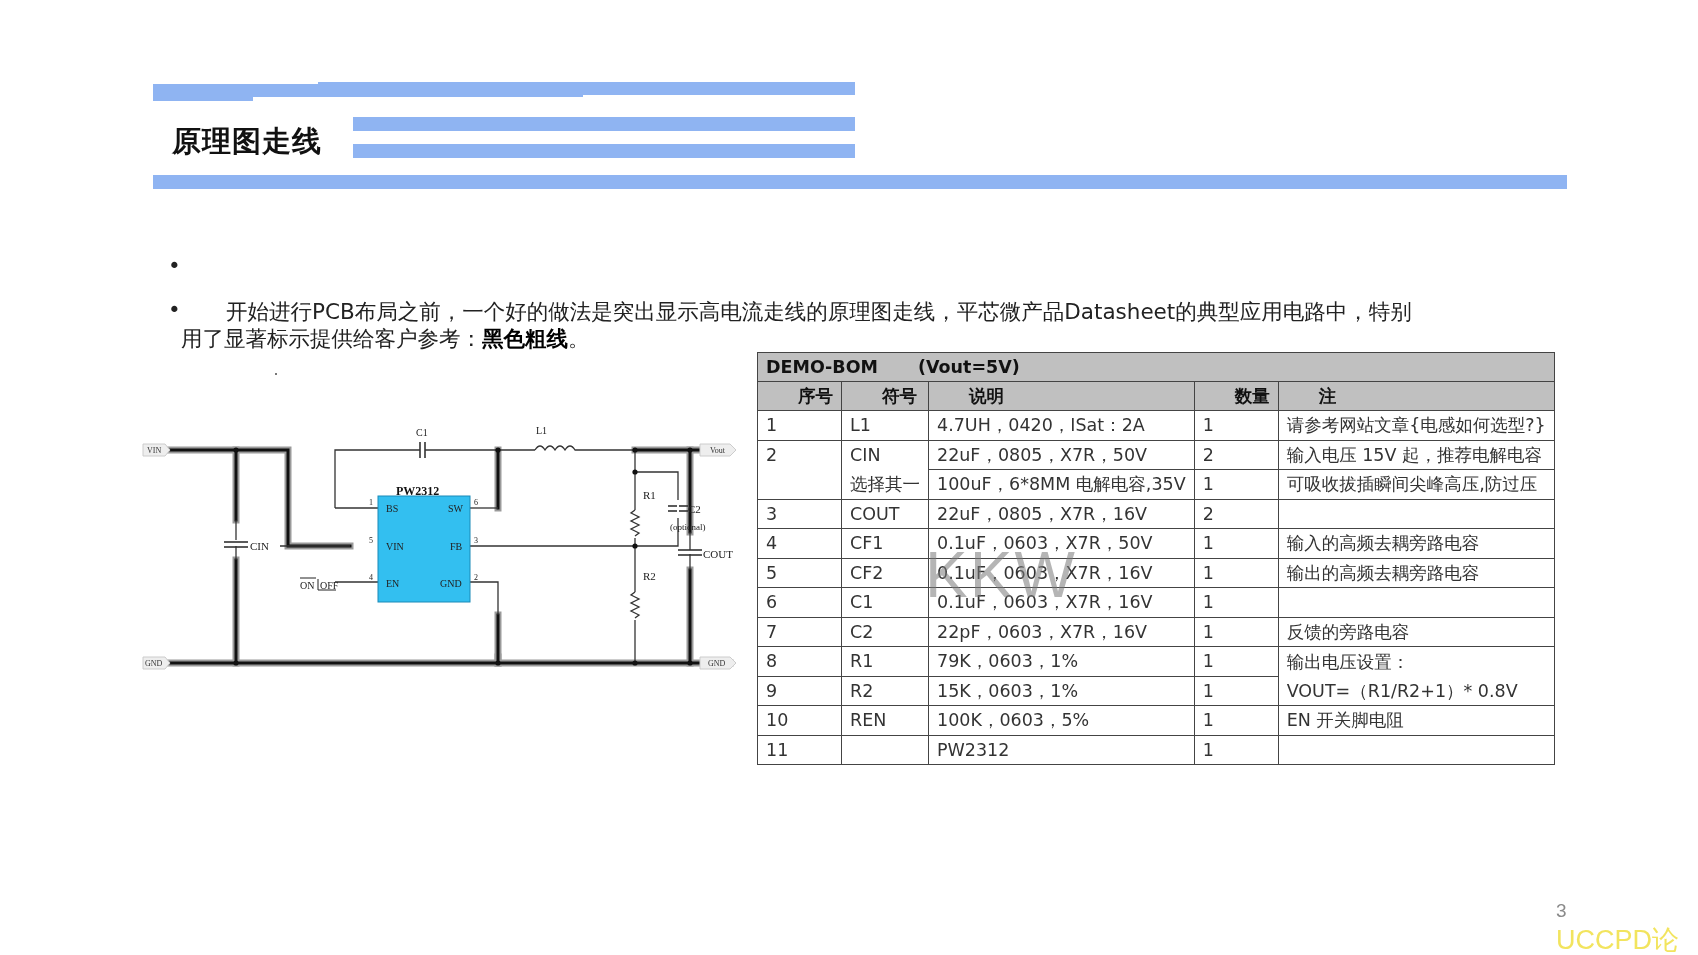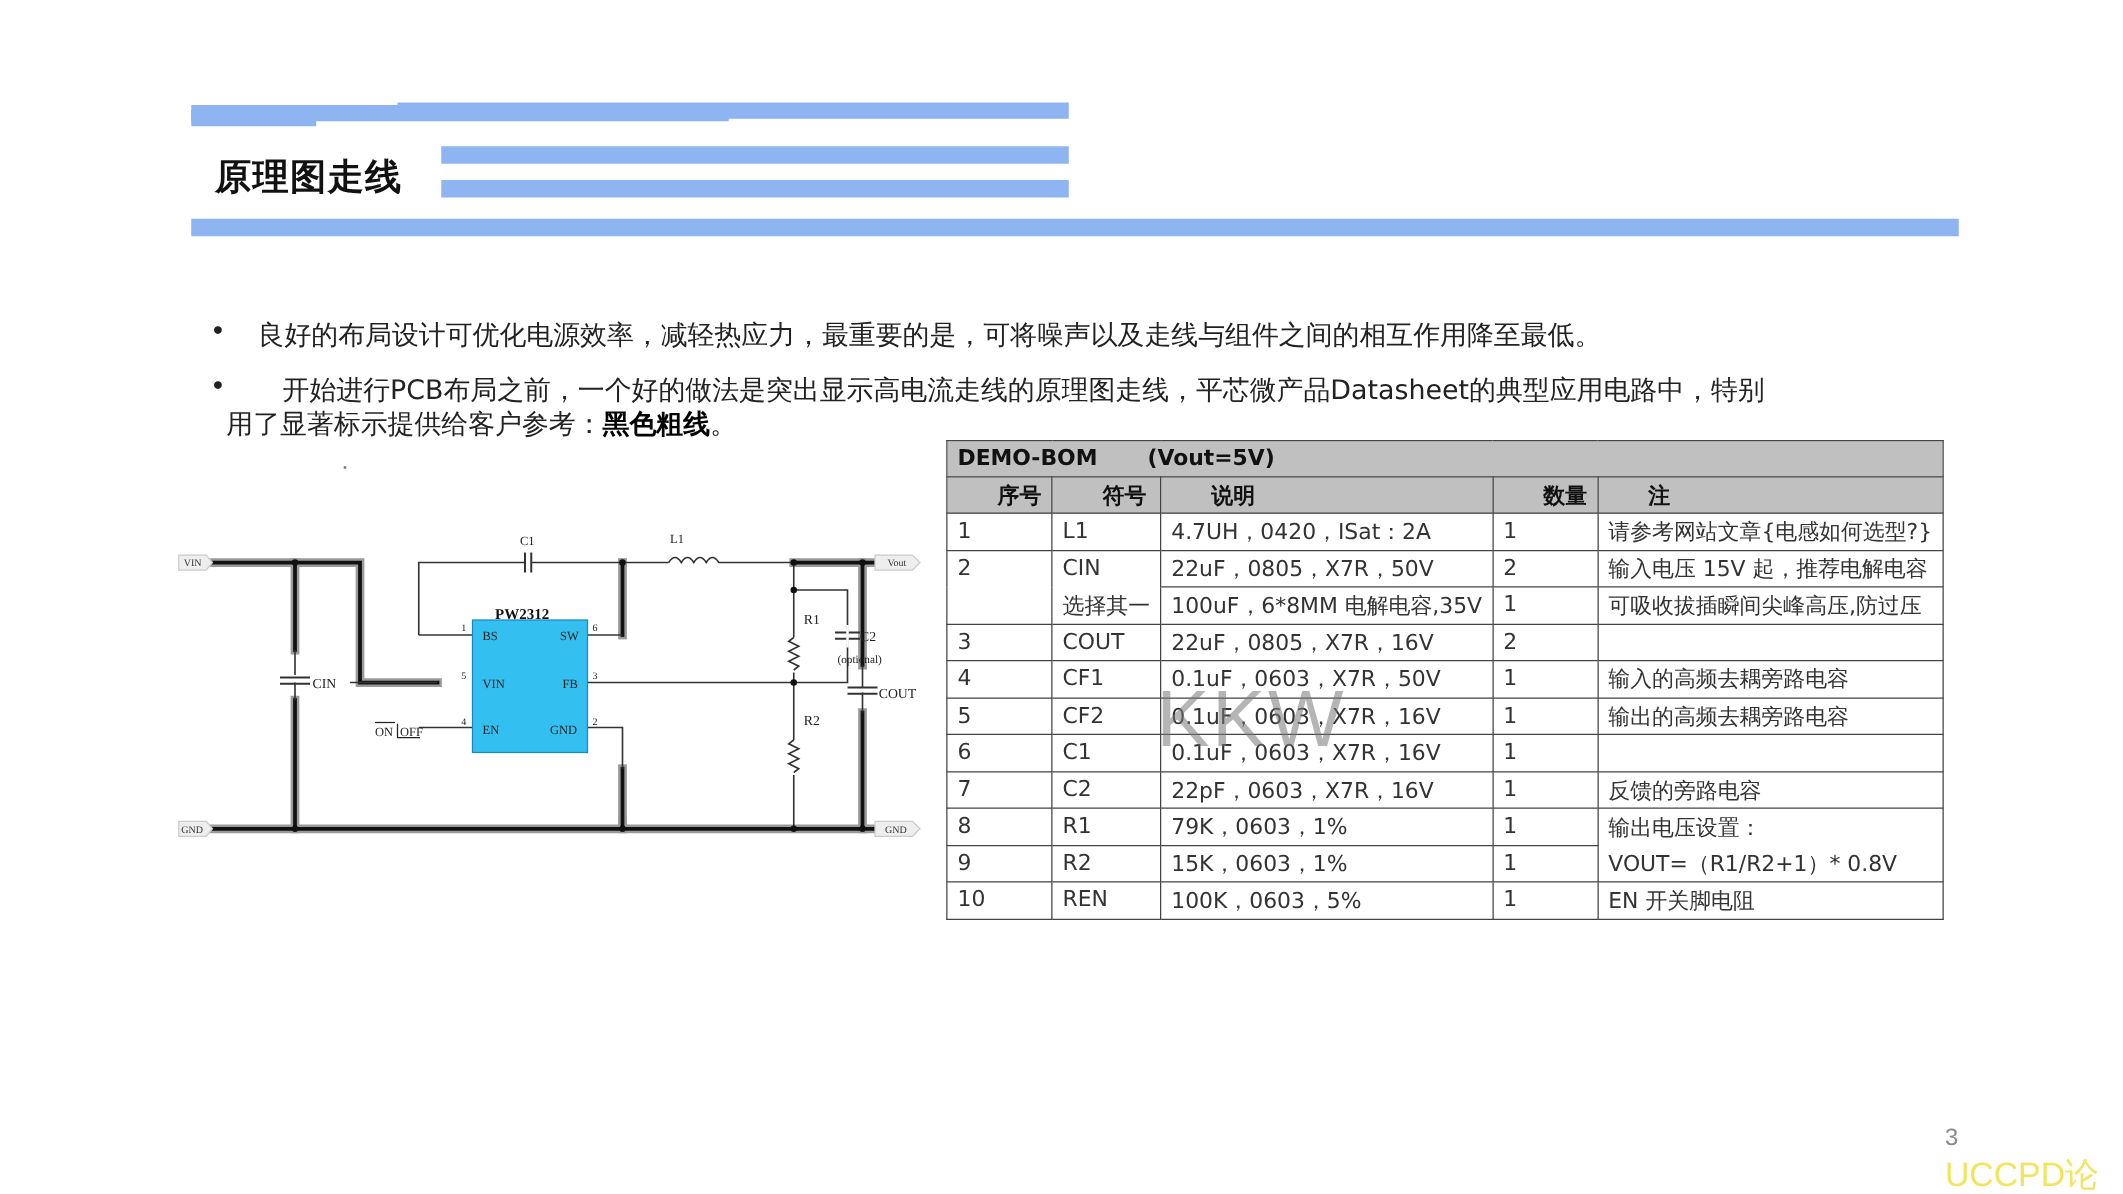--- a/index.html
+++ b/index.html
@@ -28,21 +28,20 @@
 <div class="bar" style="left:153px;top:84px;width:430px;height:13px;"></div>
 <div class="bar" style="left:318px;top:82px;width:537px;height:13px;"></div>
 <div class="bar" style="left:353px;top:117px;width:502px;height:14px;"></div>
 <div class="bar" style="left:353px;top:144px;width:502px;height:14px;"></div>
 <div class="bar" style="left:153px;top:175px;width:1414px;height:14px;"></div>
 
 <div class="title">原理图走线</div>
 
 <div class="bullet" style="left:168px;top:253px;">
   <span class="dot">•</span>
-  <span style="margin-left:38px;">良好的布局设计可优化电源效率，减轻热应力，最重要的是，可将噪声以及走线与组件之间的相互作用降至最低。</span>
 </div>
 <div class="bullet" style="left:168px;top:297px;">
   <span class="dot">•</span>
   <span style="margin-left:58px;">开始进行PCB布局之前，一个好的做法是突出显示高电流走线的原理图走线，平芯微产品Datasheet的典型应用电路中，特别</span>
 </div>
 <div class="bullet" style="left:168px;top:324px;margin-left:13px;">
   <span>用了显著标示提供给客户参考：</span><span class="bold">黑色粗线</span><span>。</span>
 </div>
 
 <div class="dotmark"></div>
@@ -284,19 +283,26 @@
     <td>1</td>
     <td class="not">VOUT=（R1/R2+1）* 0.8V</td>
   </tr>
   <tr>
     <td>10</td>
     <td>REN</td>
     <td>100K，0603，5%</td>
     <td>1</td>
     <td>EN 开关脚电阻</td>
   </tr>
+  <tr>
+    <td>11</td>
+    <td></td>
+    <td>PW2312</td>
+    <td>1</td>
+    <td></td>
+  </tr>
 </tbody>
   </table>
 
 <div class="watermark">KKW</div>
 
 <div class="pagenum">3</div>
 <div class="brand">UCCPD论坛</div>
 
 </body></html>

